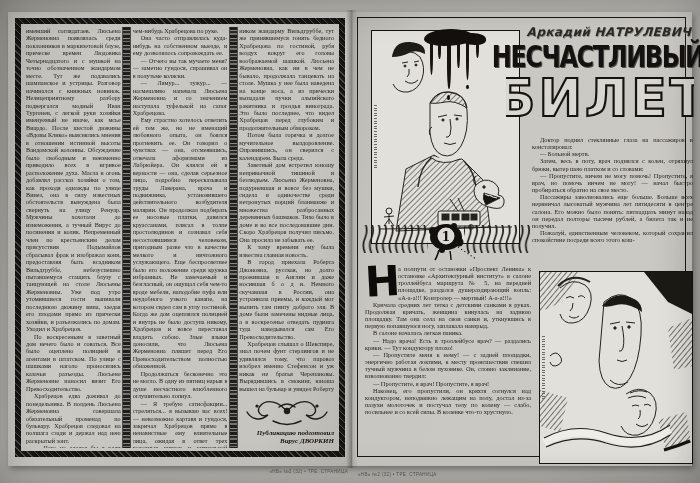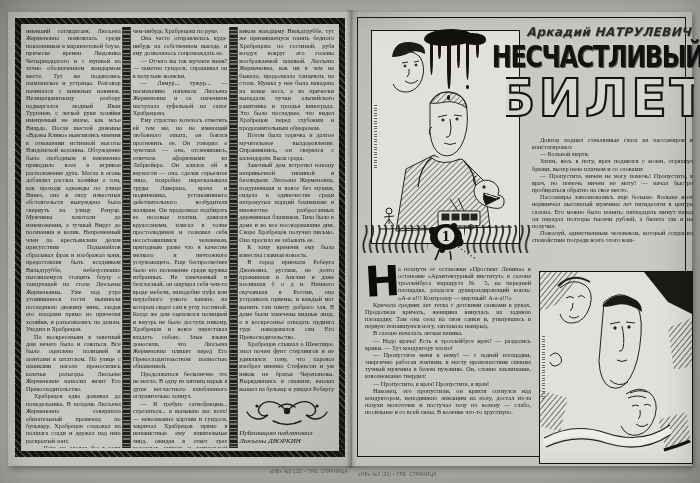--- a/index.html
+++ b/index.html
@@ -16,21 +16,21 @@
   .lp-frame{position:absolute;left:7px;top:6px;right:7px;bottom:9px;border:6px solid;border-image:repeating-linear-gradient(45deg,#121210 0 2px,#4c4a46 2px 3px,#1a1816 3px 5px) 6;}
   .lp-inner{position:absolute;inset:3px 5px 3px 5px;display:flex;}
   .lp-col{width:100px;height:100%;overflow:hidden;text-align:justify;font-size:6.2px;line-height:7.45px;color:#211f1c;}
   .lp-col p{margin:0;text-indent:8px;}
   .lp-col p:first-child{text-indent:0;}
   .lp-divider{flex:none;width:7px;margin:0 1.5px;height:100%;border-left:.5px solid #4e4c48;border-right:.5px solid #4e4c48;
     background:repeating-linear-gradient(180deg,#201e1b 0 3px,#8b8984 3px 4px,#2b2926 4px 6px,#747270 6px 7.5px);}
   .col3wrap{display:flex;flex-direction:column;}
   .col3text{flex:1 1 auto;overflow:hidden;}
   .flourish{flex:none;margin:4px auto 2px auto;}
-  .credit{flex:none;text-align:left;font-style:italic;font-weight:normal;font-size:7px;line-height:8.6px;color:#171512;padding-bottom:2px;}
+  .credit{flex:none;text-align:right;font-style:italic;font-weight:bold;font-size:7px;line-height:8.6px;color:#171512;padding-bottom:2px;}
 
   
   .rp-frame{position:absolute;left:5px;top:5px;right:6px;bottom:9px;border:1.5px solid #1b1916;}
   .illus{position:absolute;background:#e2e0da;border:1px solid #151310;overflow:hidden;}
   .illus1{left:13px;top:12px;width:147px;height:212px;}
   .illus2{left:181px;top:253px;width:152px;height:191px;}
   .credit-strip{position:absolute;left:2px;top:50%;transform:translateY(-50%);width:3px;height:64px;
     background:repeating-linear-gradient(180deg,#6b6965 0 1px,transparent 1px 2.6px);}
 
   .author{position:absolute;left:168px;top:7px;width:168px;text-align:center;font-family:"DejaVu Sans",sans-serif;
@@ -101,21 +101,21 @@
               <path d="M44,15 C52,4 64,2 70,8 C76,14 70,21 63,18 C71,25 80,22 84,15"></path>
               <path d="M30,24 q14,7 28,0"></path>
               <path d="M36,10 q8,-6 16,0"></path>
             </g>
             <circle cx="44" cy="14" r="3.2" fill="#1f1d1a"></circle>
             <circle cx="14" cy="9" r="1.6" fill="#1f1d1a"></circle>
             <circle cx="74" cy="9" r="1.6" fill="#1f1d1a"></circle>
           </svg>
           <div class="credit">
             <div>Публикацию подготовил</div>
-            <div>Люсьены ДВОРКИН</div>
+            <div>Вирус ДВОРКИН</div>
           </div>
         </div>
       </div>
     </div>
   </div>
 
   <div class="page page-right">
     <div class="rp-frame">
 
       <div class="illus illus1">

